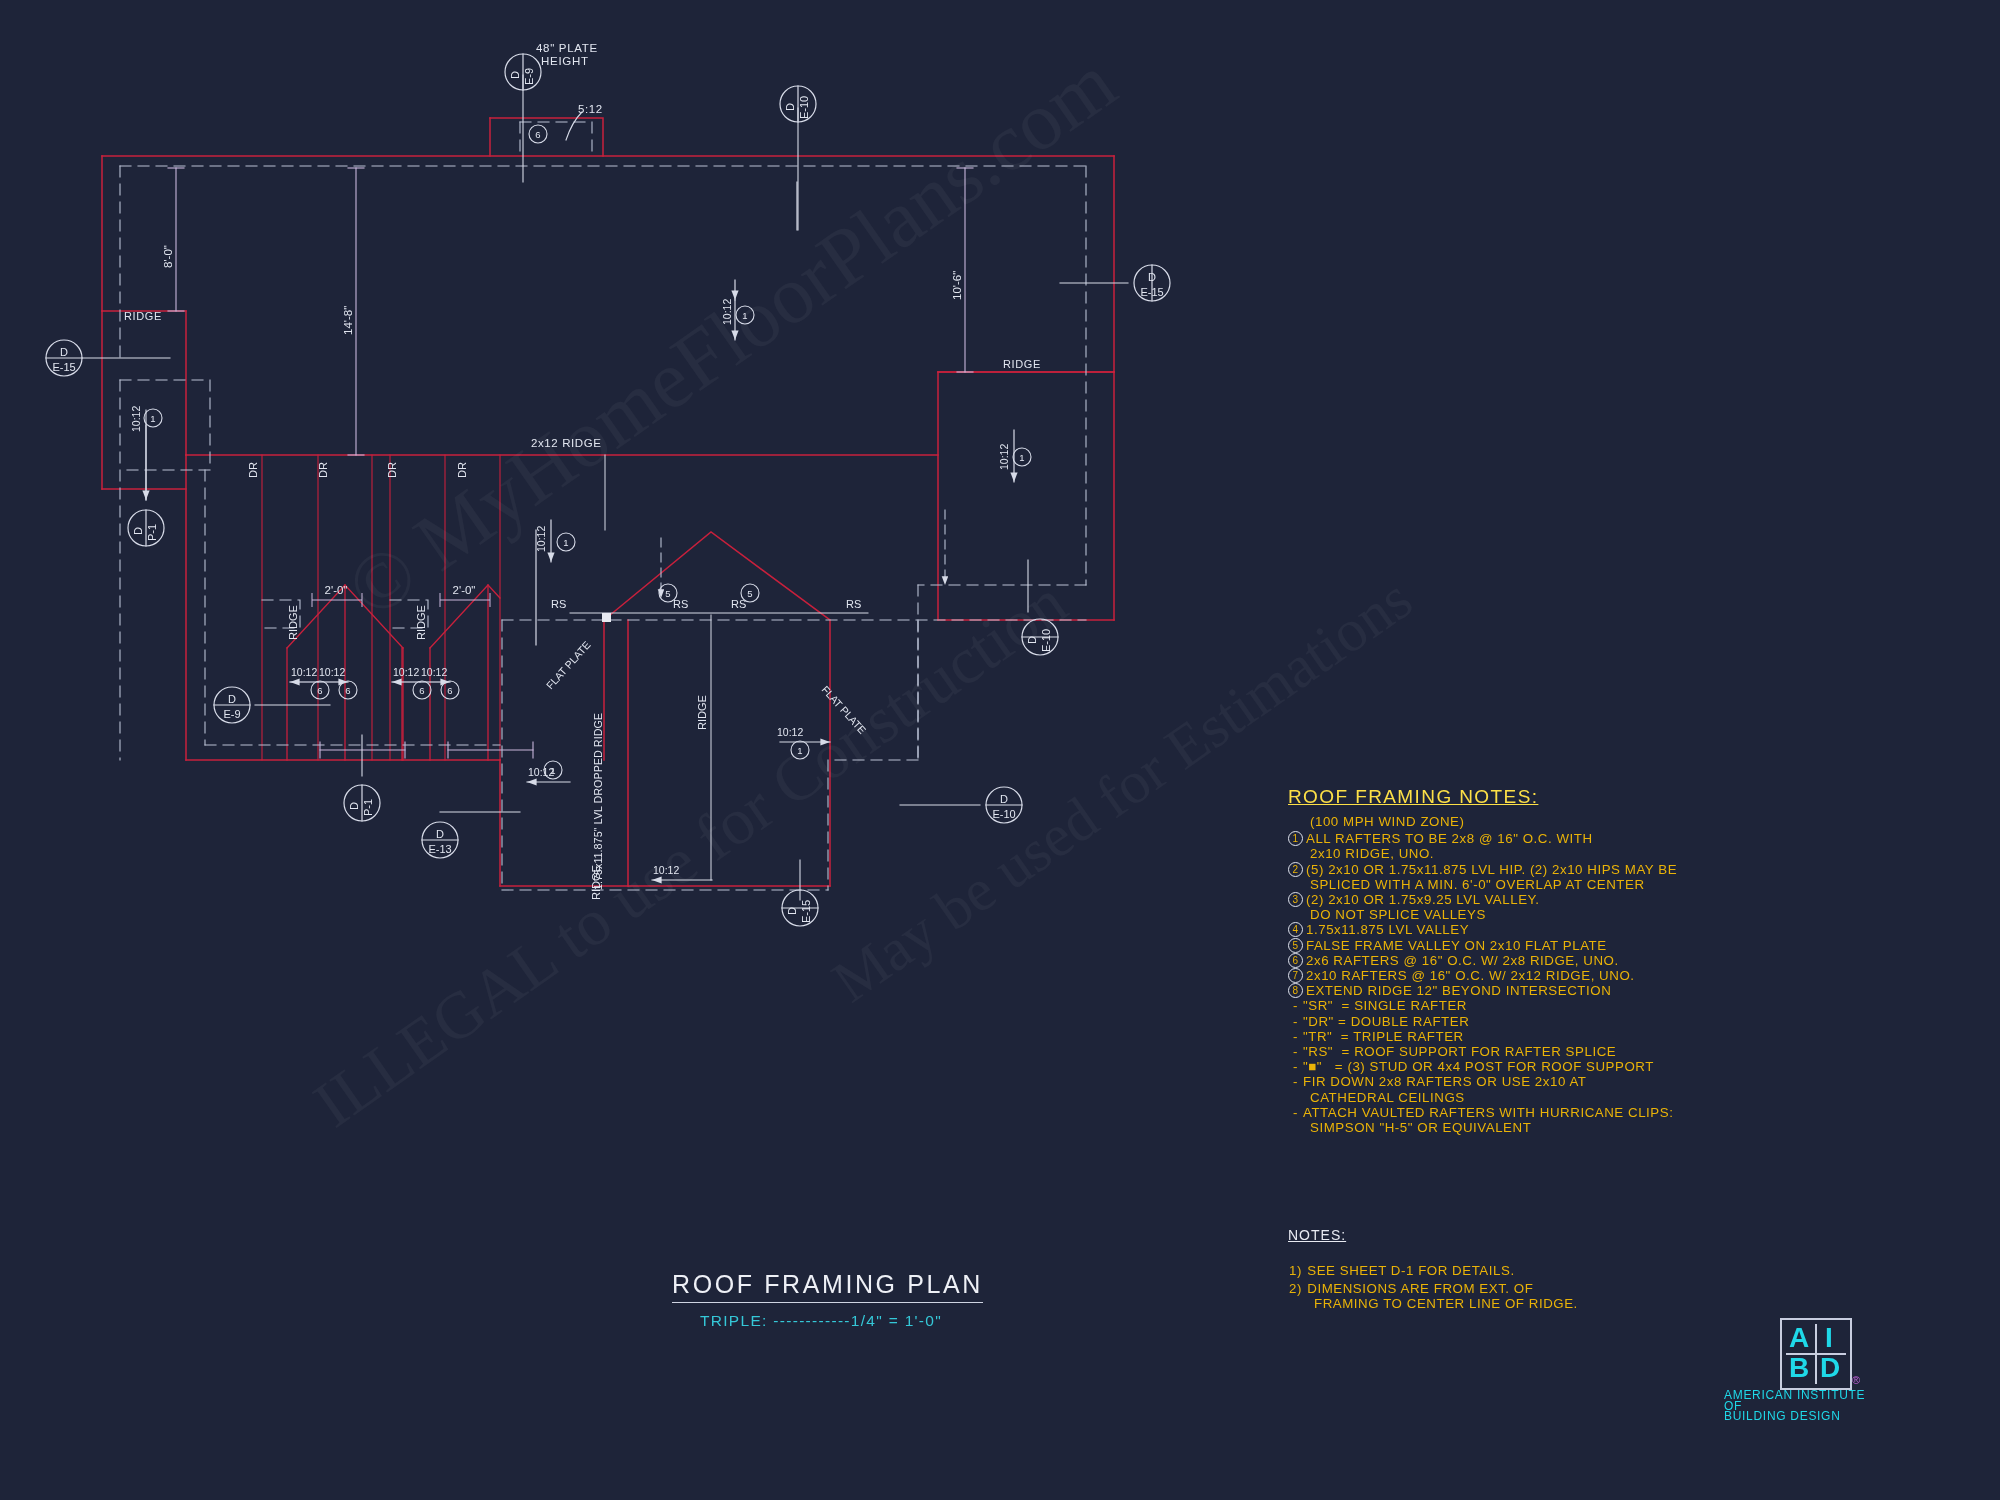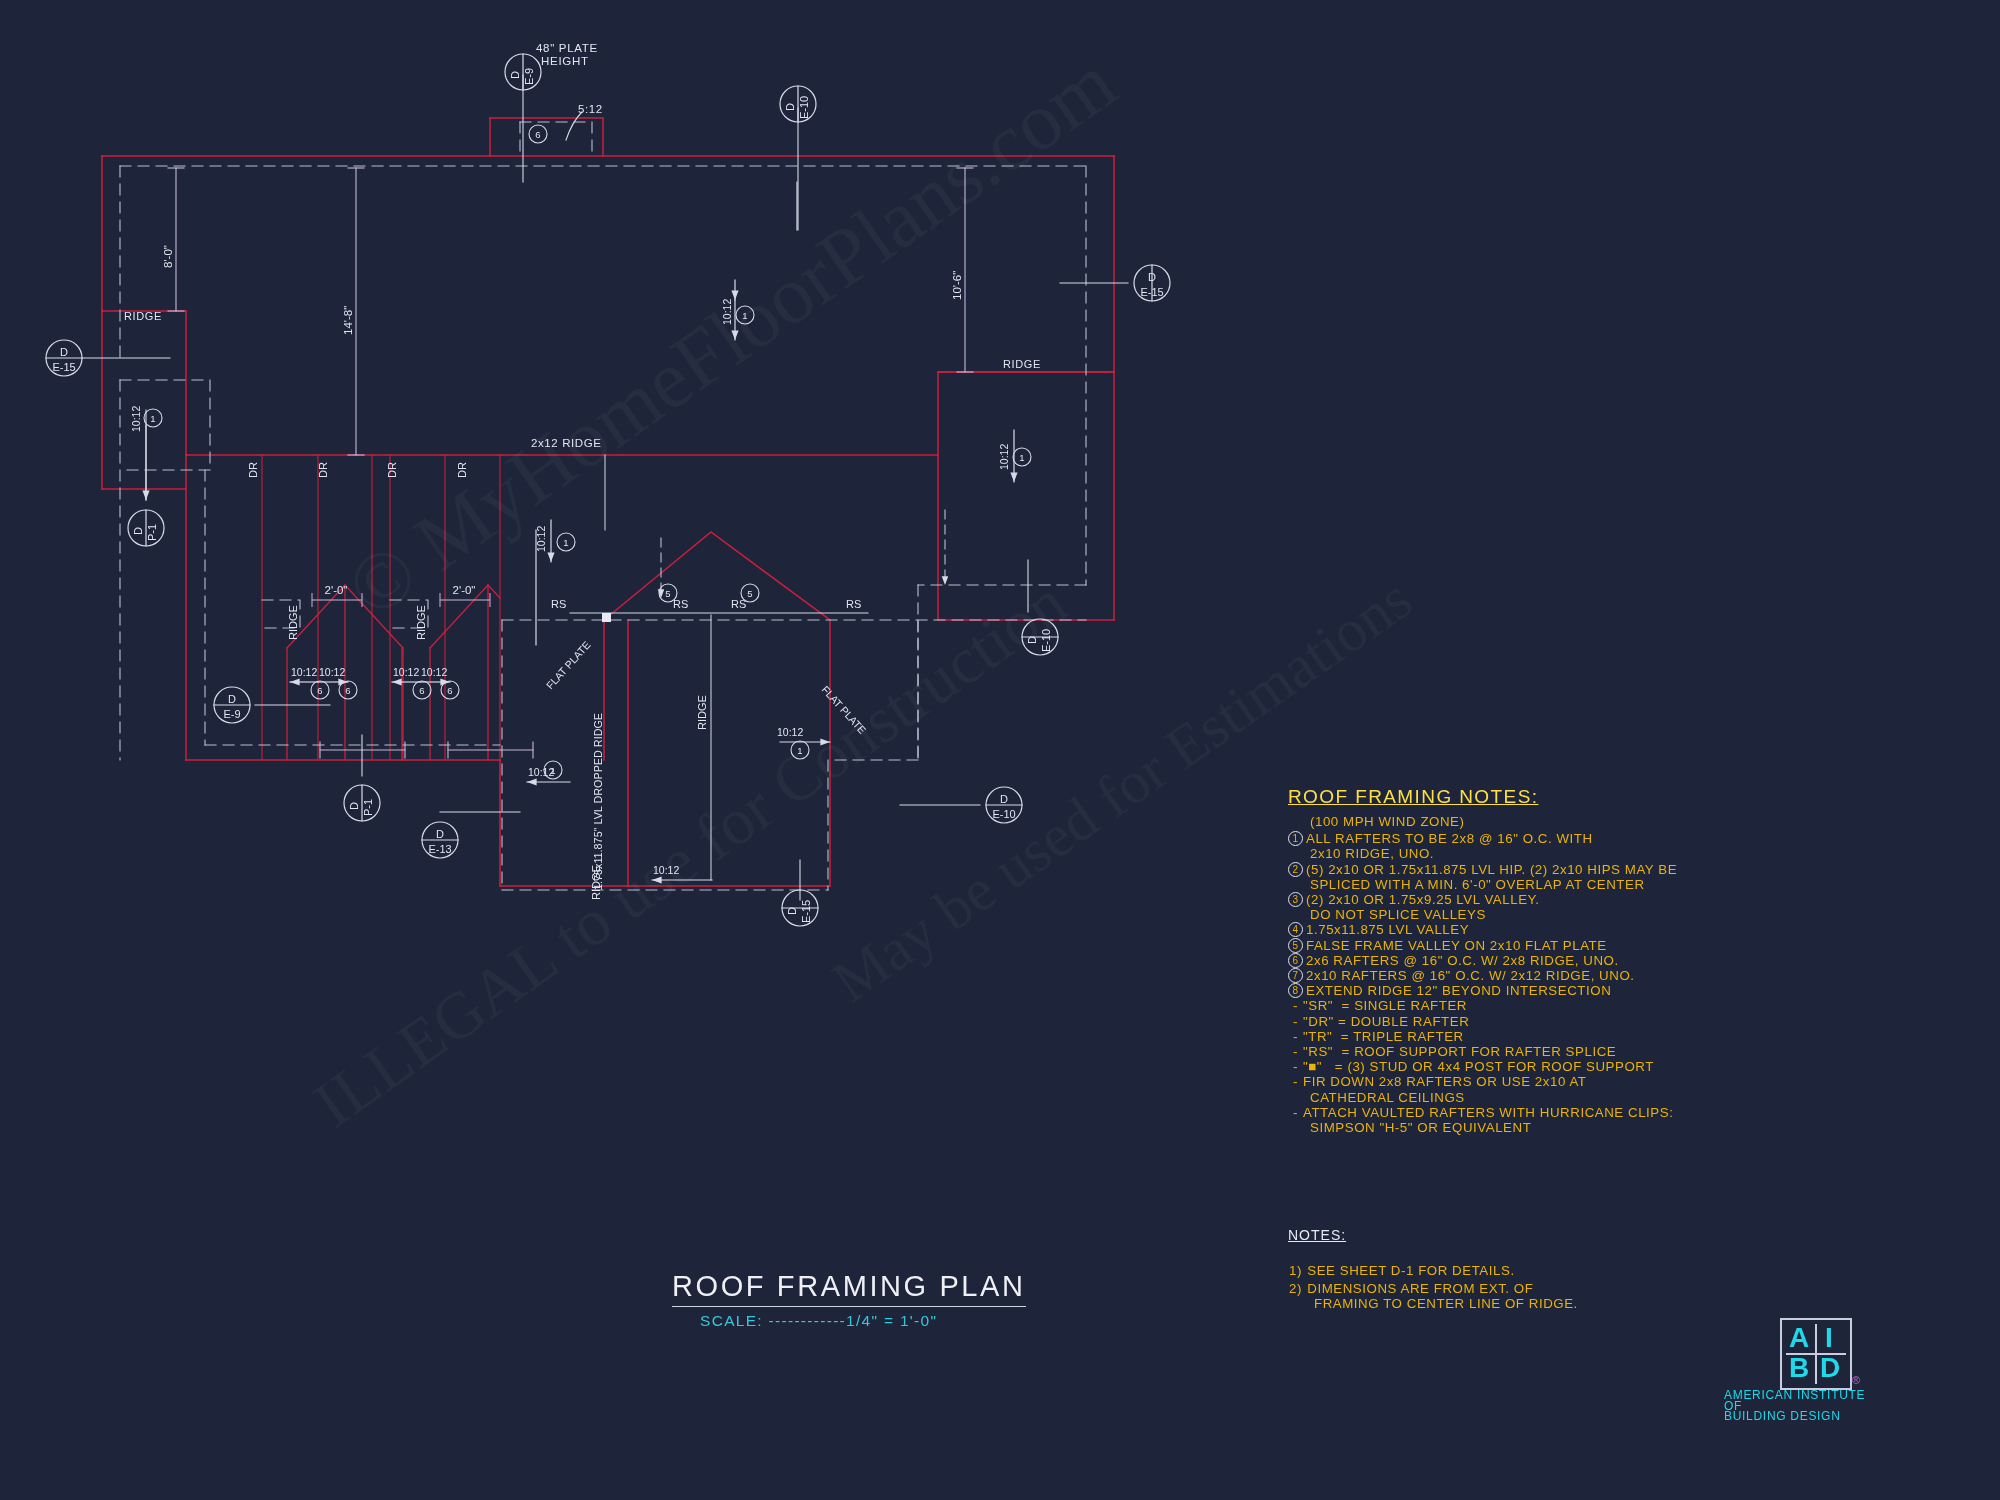--- a/index.html
+++ b/index.html
@@ -7,21 +7,21 @@
   #sheet{position:relative;width:2000px;height:1500px;background:#1e2439;}
   svg{position:absolute;left:0;top:0;}
   .wm{position:absolute;color:rgba(255,255,255,0.045);font-family:"Liberation Serif",serif;white-space:nowrap;pointer-events:none;user-select:none;}
   .wm1{left:330px;top:560px;font-size:82px;transform:rotate(-35deg);transform-origin:0 0;}
   .wm2{left:300px;top:1080px;font-size:66px;transform:rotate(-35deg);transform-origin:0 0;}
   .notesblk{position:absolute;color:#e8eaf2;font-family:"Liberation Sans",sans-serif;}
   .nt-title{font-size:19px;letter-spacing:1.4px;text-decoration:underline;color:#fde047;}
   .nt-line{font-size:13.3px;letter-spacing:.55px;line-height:15.2px;white-space:pre;color:#eab308;}
   .num{display:inline-block;width:15px;text-align:center;}
   .circnum{display:inline-block;width:13px;height:13px;line-height:13px;border:1px solid #dfe3ee;border-radius:50%;text-align:center;font-size:10px;margin-right:3px;vertical-align:1px;}
-  .title-main{position:absolute;color:#eef0f6;font-size:29px;letter-spacing:2.6px;border-bottom:1.6px solid #cfd4e2;padding-bottom:3px;}
+  .title-main{position:absolute;color:#eef0f6;font-size:25px;letter-spacing:2.6px;border-bottom:1.6px solid #cfd4e2;padding-bottom:3px;}
   .title-scale{position:absolute;color:#35c8d8;font-size:15.5px;letter-spacing:1.3px;}
   .logo{position:absolute;}
   .logobox{position:relative;width:68px;height:68px;border:2px solid #c8cde0;}
   .logobox .v{position:absolute;left:50%;top:4px;bottom:4px;width:2px;background:#c8cde0;margin-left:-1px;}
   .logobox .h{position:absolute;top:50%;left:4px;right:4px;height:2px;background:#c8cde0;margin-top:-1px;}
   .lg{position:absolute;color:#1fd8e8;font-weight:bold;font-family:"Liberation Sans",sans-serif;}
   .lgA{left:7px;top:2px;font-size:28px;}
   .lgI{left:43px;top:2px;font-size:28px;}
   .lgB{left:7px;top:32px;font-size:28px;}
   .lgD{left:38px;top:32px;font-size:28px;}
@@ -368,21 +368,21 @@
 
   <div class="notesblk" style="left:1288px;top:1227px;width:520px;">
     <div style="font-size:14px;letter-spacing:1px;text-decoration:underline;">NOTES:</div>
     <div class="nt-line" style="margin-top:20px;"><span class="num">1)</span> <span>SEE SHEET D-1 FOR DETAILS.</span></div>
     <div class="nt-line" style="margin-top:3px;"><span class="num">2)</span> <span>DIMENSIONS ARE FROM EXT. OF</span></div>
     <div class="nt-line" style="padding-left:26px;">FRAMING TO CENTER LINE OF RIDGE.</div>
   </div>
 
   <div class="title-main" style="left:672px;top:1270px;">ROOF FRAMING PLAN</div>
   <div class="title-scale" style="left:700px;top:1312px;">
-    <span>SCALE:</span>
+    <span>TRIPLE:</span>
     <span>------------</span><span>1/4" = 1'-0"</span>
   </div>
 
   <div class="logo" style="left:1780px;top:1318px;">
     <div class="logobox">
       <div class="v"></div>
       <div class="h"></div>
       <div class="lg lgA">A</div>
       <div class="lg lgI">I</div>
       <div class="lg lgB">B</div>

